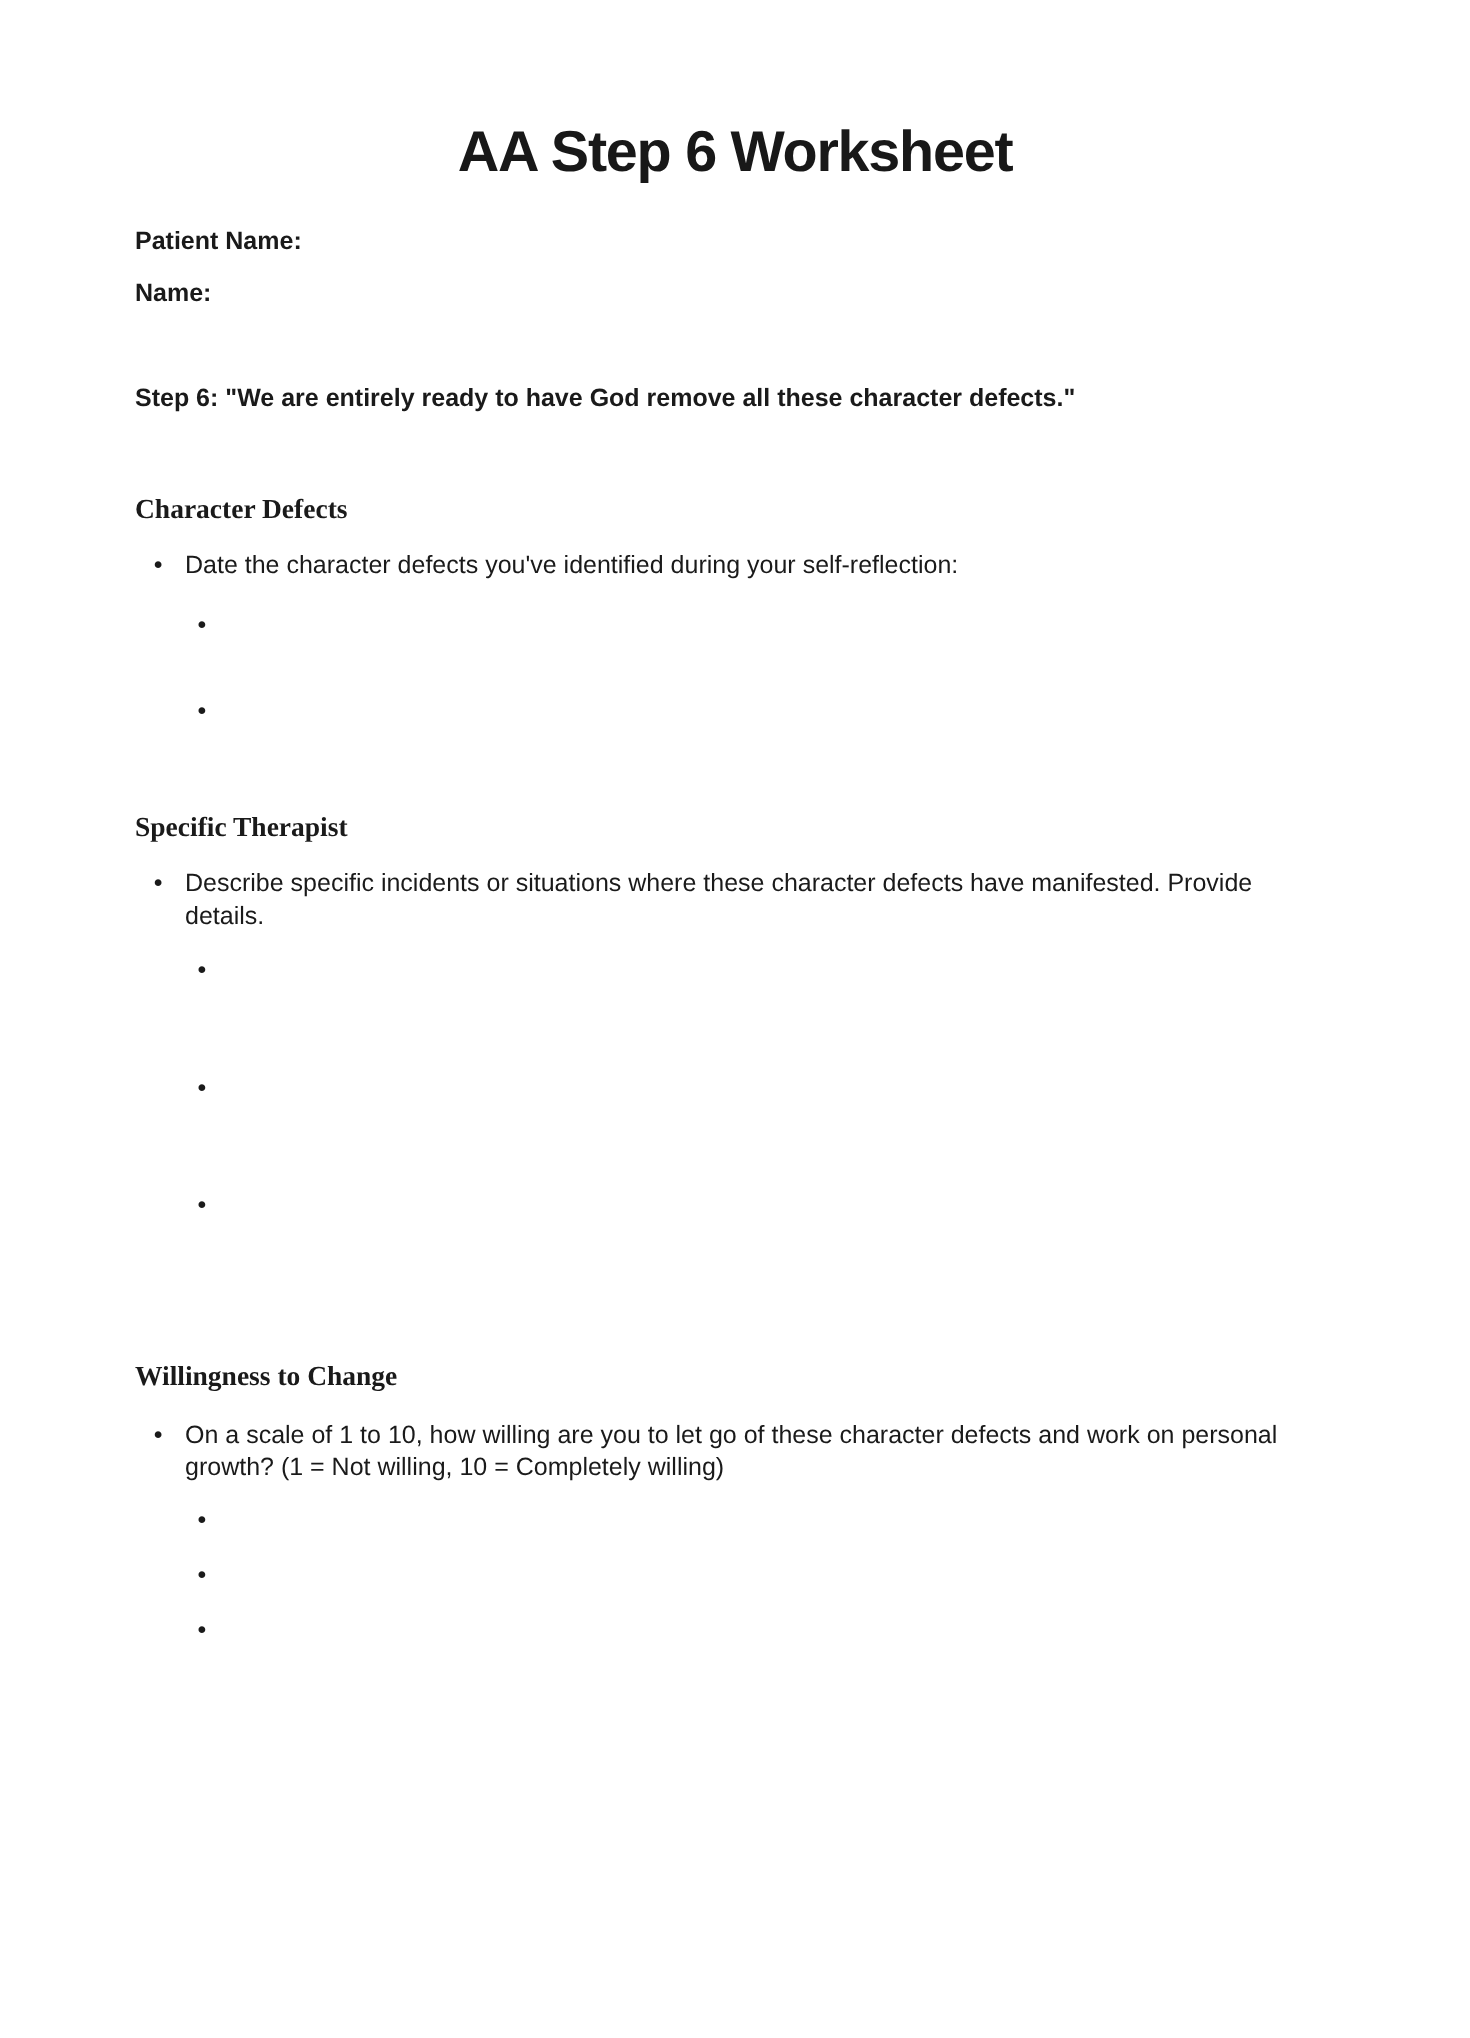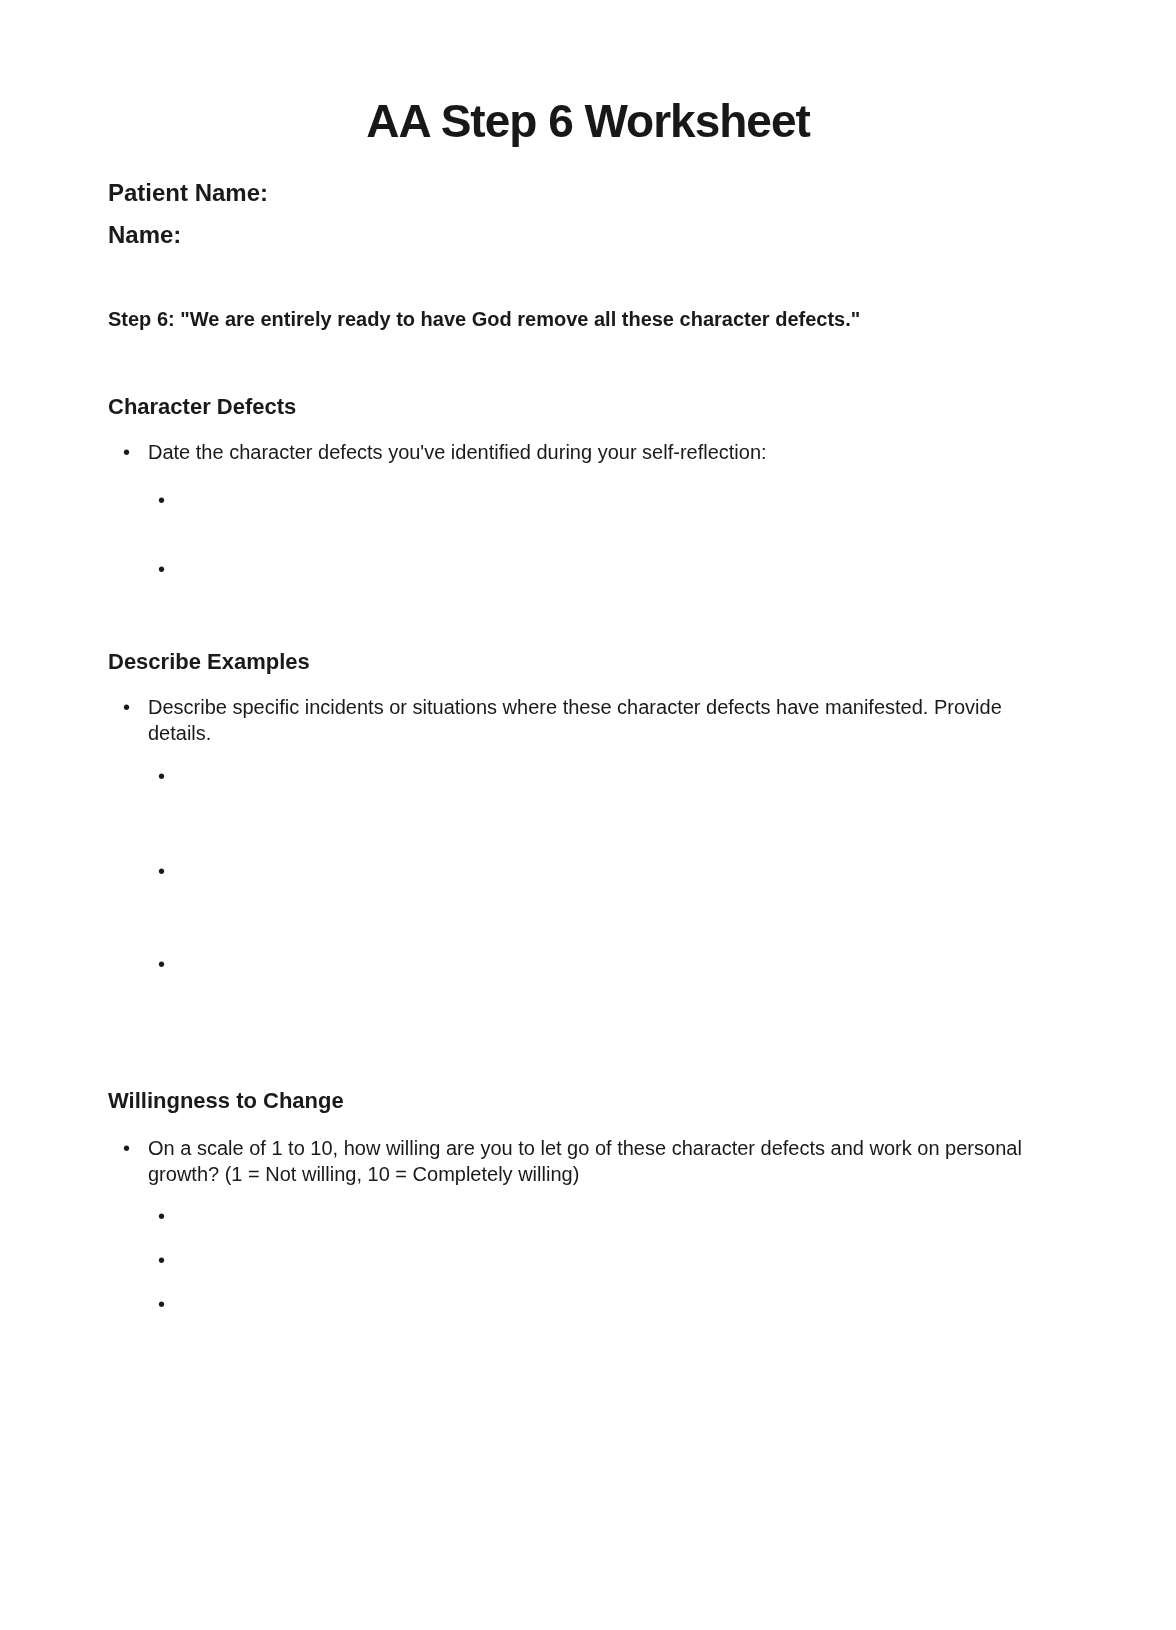--- a/index.html
+++ b/index.html
@@ -26,34 +26,35 @@
     color: #181818;
   }
   .pi-heading {
     font-style: italic;
     font-size: 20px;
     line-height: 26px;
     margin-bottom: 16px;
   }
   .field {
     font-weight: bold;
-    font-size: 24px;
+    font-size: 20px;
     line-height: 26px;
     margin-bottom: 16px;
   }
   .step-statement {
     font-weight: bold;
     font-size: 20px;
     line-height: 26px;
     margin-top: 58px;
   }
   .section-heading {
     font-weight: bold;
     font-size: 22px;
     line-height: 28px;
+    font-family: Liberation Serif, serif;
   }
   .mt-sec1 { margin-top: 61px; }
   .mt-sec2 { margin-top: 66px; }
   .mt-sec3 { margin-top: 110px; }
   .bullet {
     position: relative;
     font-size: 20px;
     line-height: 26px;
     padding-left: 40px;
     margin-top: 18px;
@@ -100,21 +101,21 @@
     <div class="field">Patient Name:</div>
     <div class="field">Name:</div>
 
     <div class="step-statement">Step 6: "We are entirely ready to have God remove all these character defects."</div>
 
     <div class="section-heading mt-sec1">Character Defects</div>
     <div class="bullet">Date the character defects you've identified during your self-reflection:</div>
     <div class="blank-bullet g22"></div>
     <div class="blank-bullet g43"></div>
 
-    <div class="section-heading mt-sec2">Describe Examples</div>
+    <div class="section-heading mt-sec2">Specific Therapist</div>
     <div class="bullet">Describe specific incidents or situations where these character defects have manifested. Provide details.</div>
     <div class="blank-bullet g17"></div>
     <div class="blank-bullet g69"></div>
     <div class="blank-bullet g67"></div>
 
     <div class="section-heading mt-sec3">Willingness to Change</div>
     <div class="bullet prompt-mt20">On a scale of 1 to 10, how willing are you to let go of these character defects and work on personal growth? (1 = Not willing, 10 = Completely willing)</div>
     <div class="blank-bullet g16"></div>
     <div class="blank-bullet g18"></div>
     <div class="blank-bullet g18"></div>

